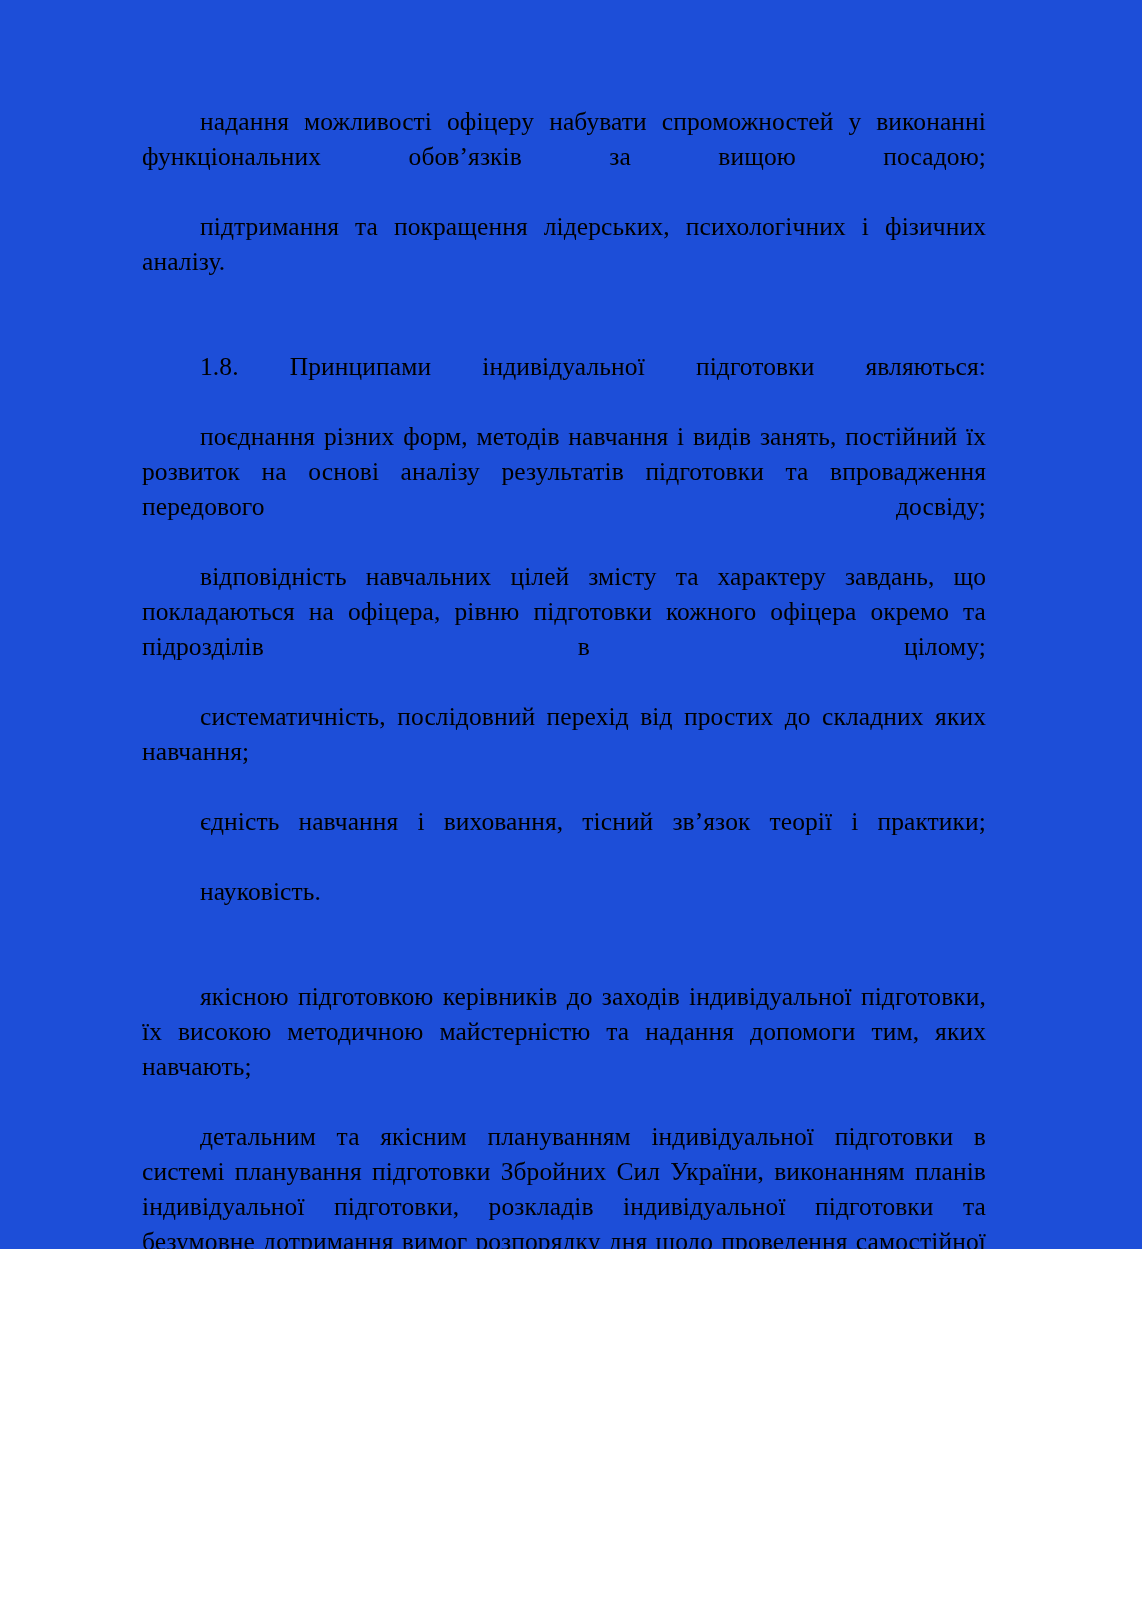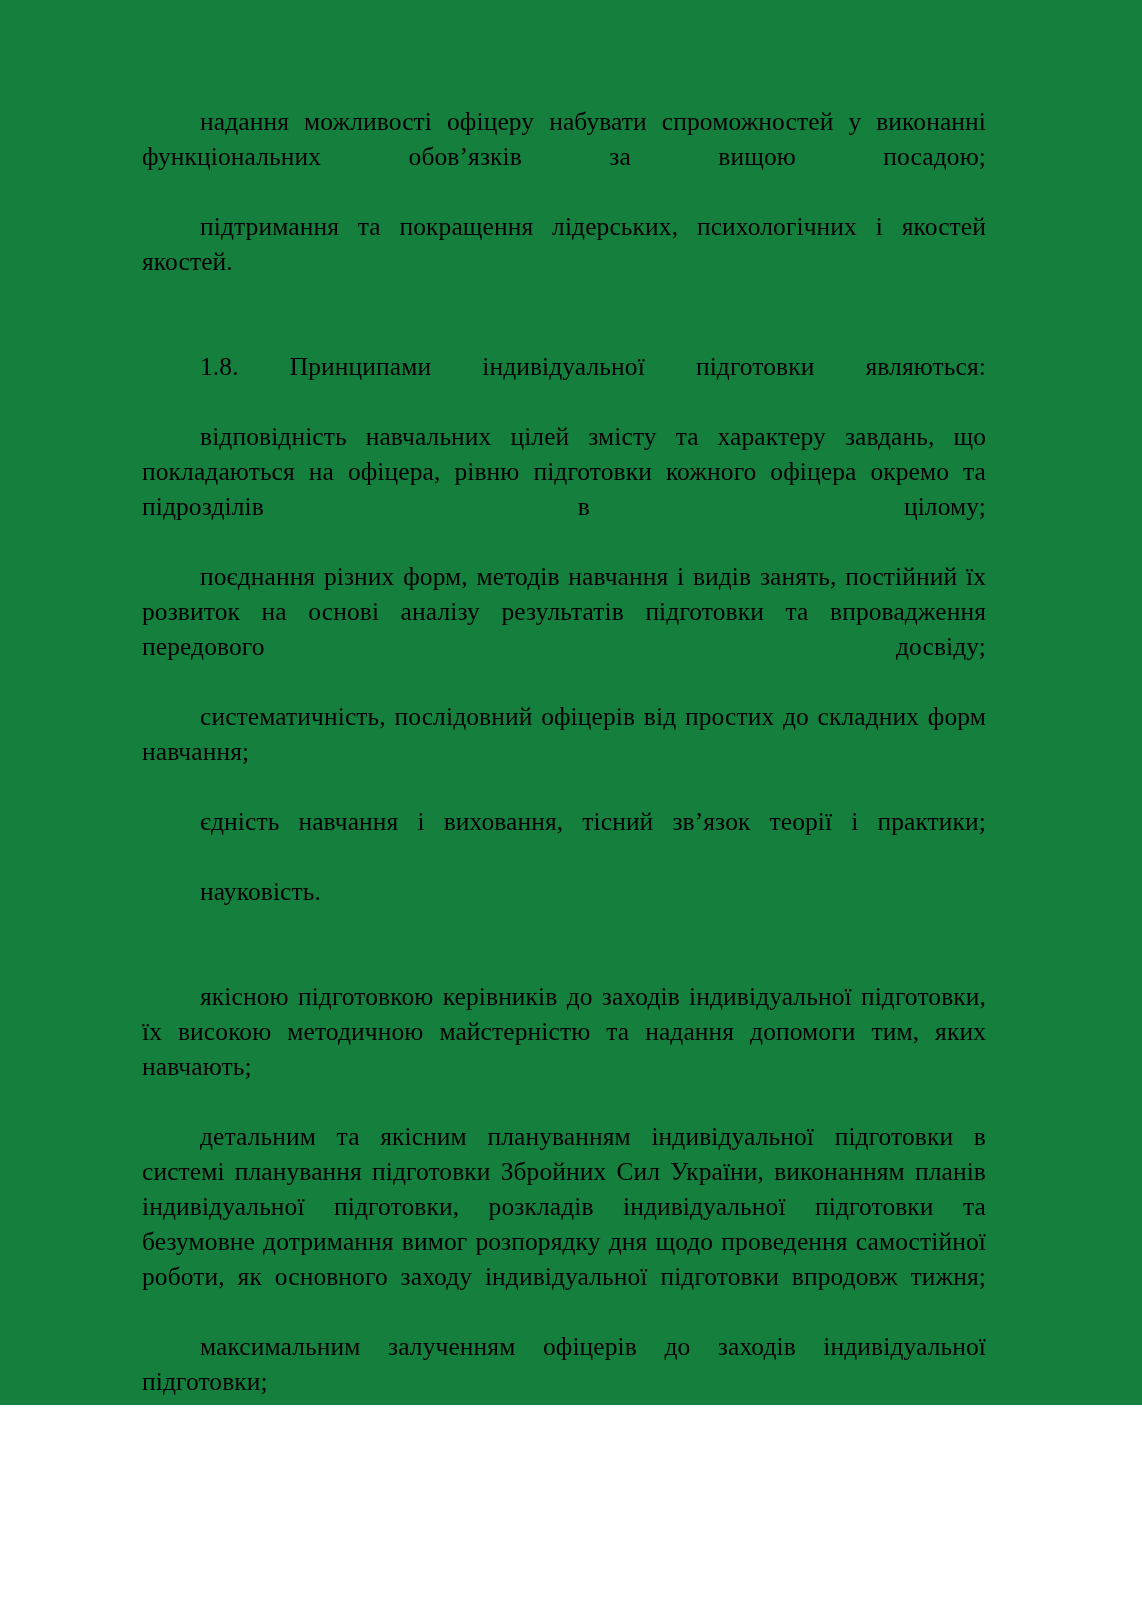--- a/index.html
+++ b/index.html
@@ -8,22 +8,22 @@
     padding: 0;
     background: #ffffff;
   }
   body {
     font-family: "Liberation Serif", "DejaVu Serif", serif;
     color: #000000;
   }
   .page {
     position: relative;
     width: 1142px;
-    height: 1405px;
-    background: #15803d;
+    height: 1249px;
+    background: #1d4ed8;
     overflow: hidden;
     box-sizing: border-box;
   }
   .textblock {
     position: absolute;
     left: 142px;
     top: 104px;
     width: 844px;
   }
   p.para {
@@ -61,31 +61,31 @@
 </style>
 </head>
 <body>
 
 <div class="page">
 
   <div class="textblock">
 
     <p class="para">надання можливості офіцеру набувати спроможностей у виконанні функціональних обов’язків за вищою посадою;</p>
 
-    <p class="para">підтримання та покращення лідерських, психологічних і якостей якостей.</p>
+    <p class="para">підтримання та покращення лідерських, психологічних і фізичних аналізу.</p>
 
     <div class="spacer-para"></div>
 
     <p class="para">1.8. Принципами індивідуальної підготовки являються:</p>
 
+    <p class="para">поєднання різних форм, методів навчання і видів занять, постійний їх розвиток на основі аналізу результатів підготовки та впровадження передового досвіду;</p>
+
     <p class="para">відповідність навчальних цілей змісту та характеру завдань, що покладаються на офіцера, рівню підготовки кожного офіцера окремо та підрозділів в цілому;</p>
 
-    <p class="para">поєднання різних форм, методів навчання і видів занять, постійний їх розвиток на основі аналізу результатів підготовки та впровадження передового досвіду;</p>
-
-    <p class="para">систематичність, послідовний офіцерів від простих до складних форм навчання;</p>
+    <p class="para">систематичність, послідовний перехід від простих до складних яких навчання;</p>
 
     <p class="para">єдність навчання і виховання, тісний зв’язок теорії і практики;</p>
 
     <p class="para">науковість.</p>
 
     <div class="spacer-para"></div>
 
 
 
     <p class="para">якісною підготовкою керівників до заходів індивідуальної підготовки, їх високою методичною майстерністю та надання допомоги тим, яких навчають;</p>

